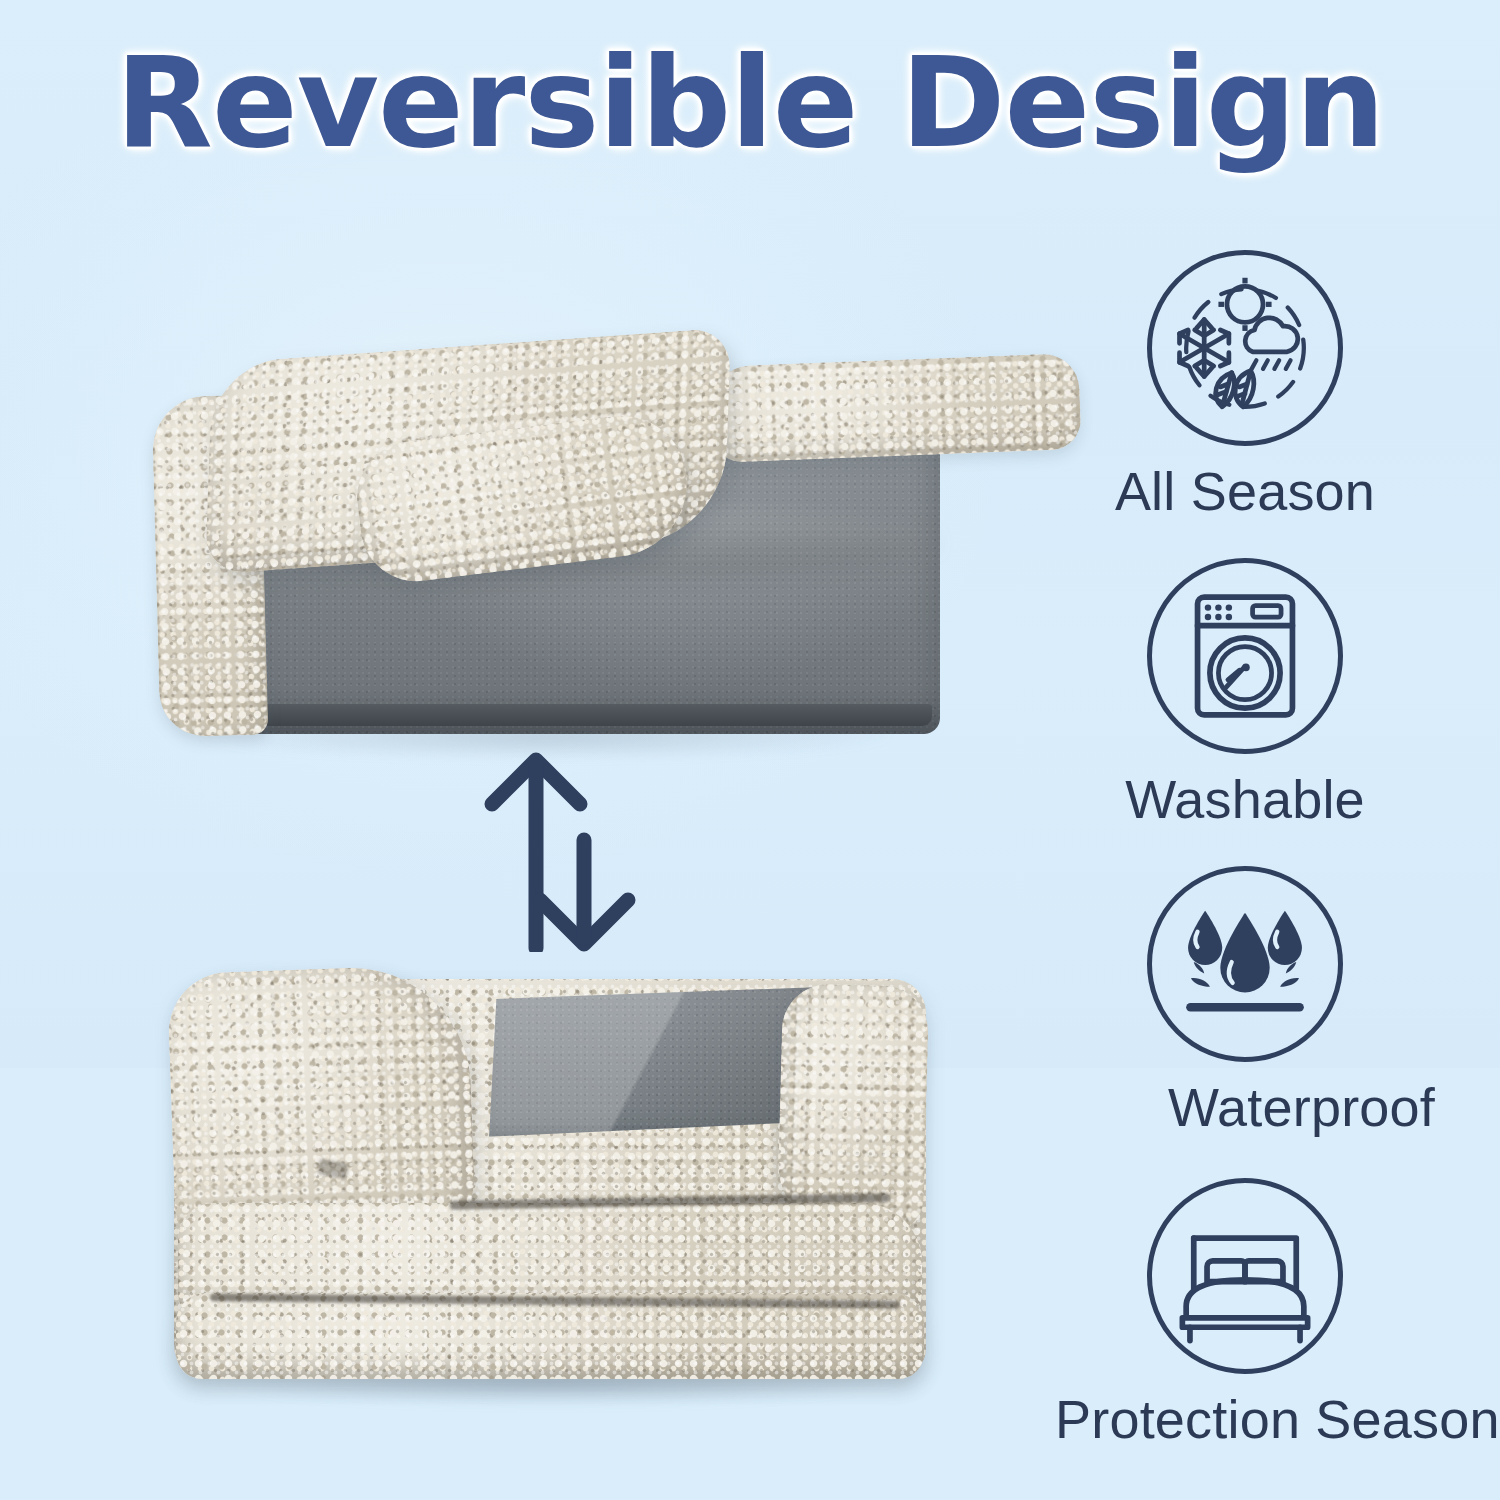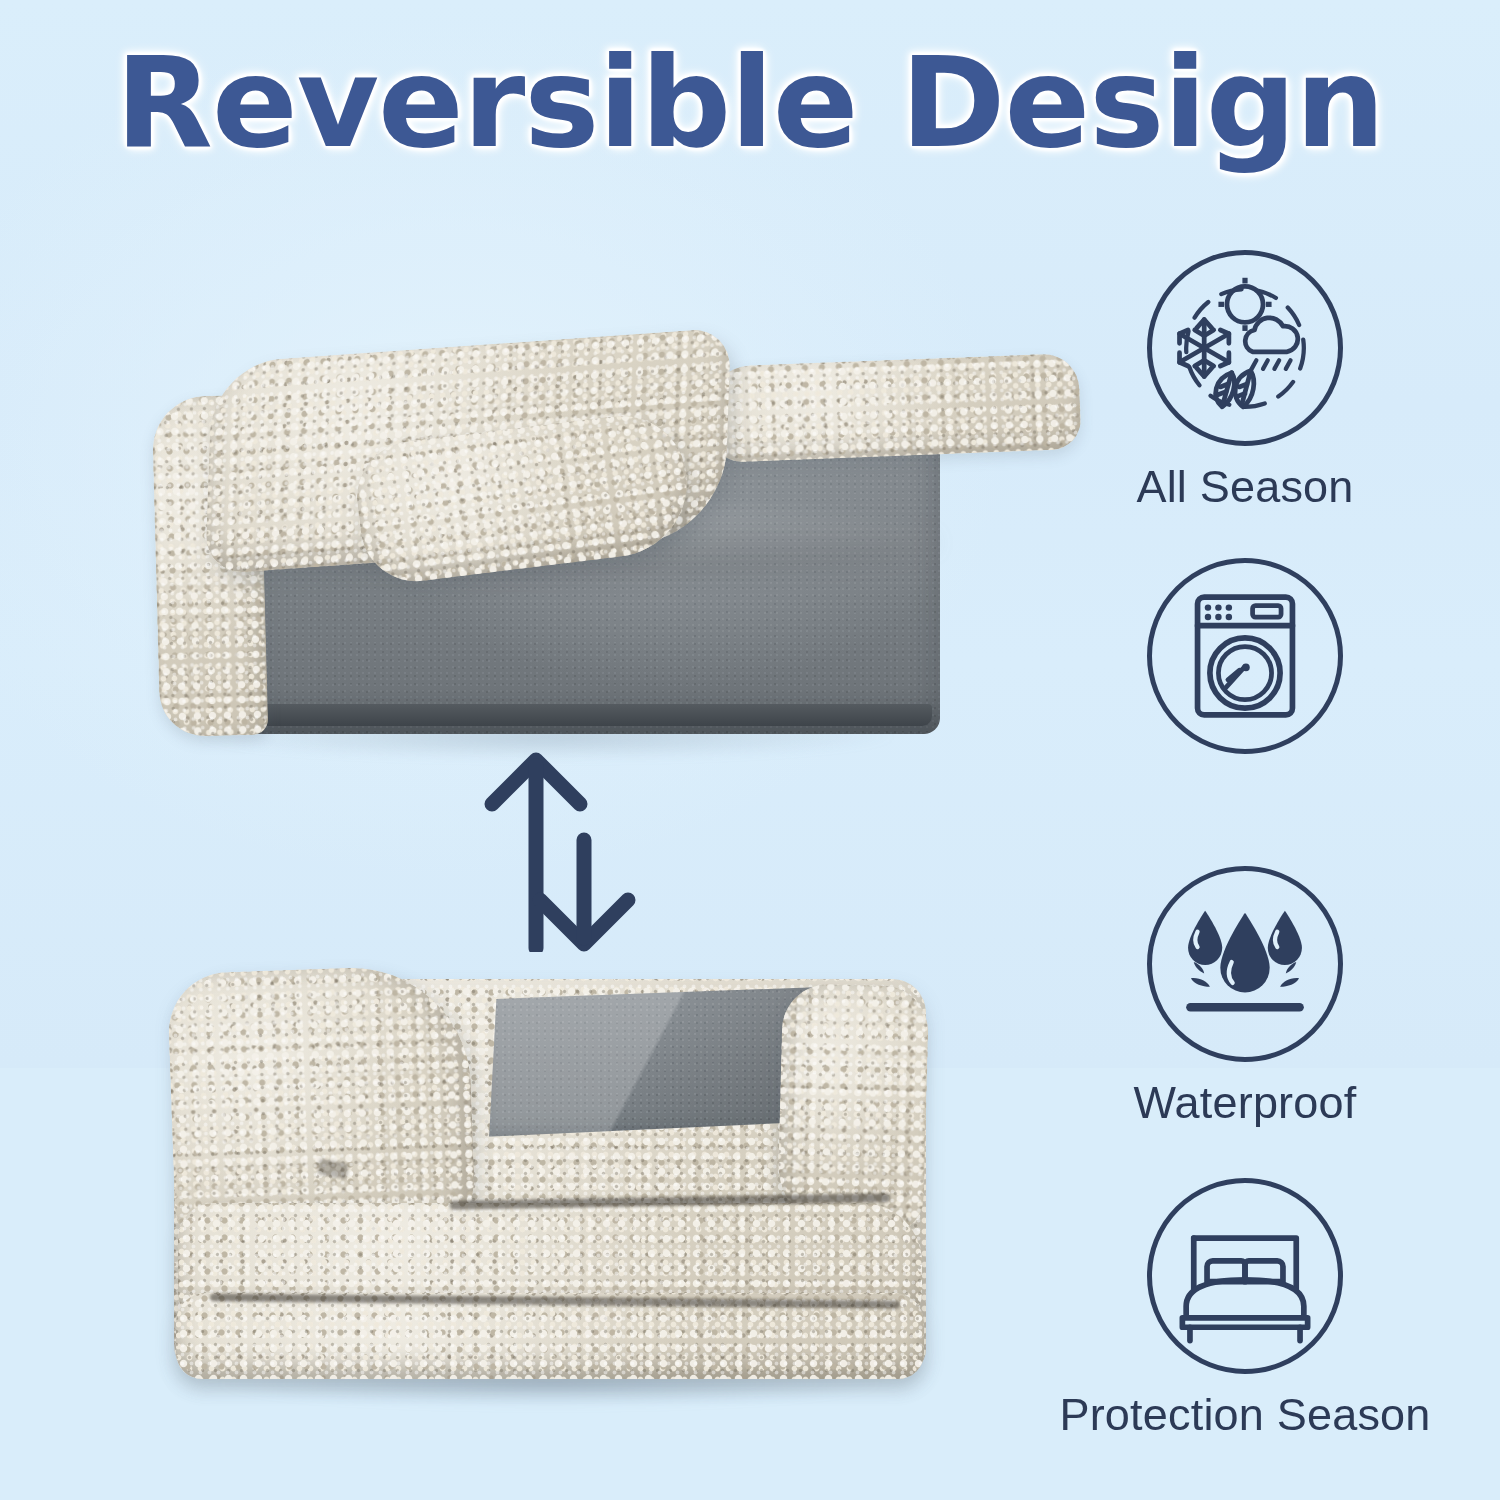--- a/index.html
+++ b/index.html
@@ -205,29 +205,29 @@
   .b-bot .shadow-soft{left:60px;bottom:8px;width:calc(100% - 120px);}
 
   
   .arrows{position:absolute;left:470px;top:752px;width:180px;height:200px;}
 
   
   .features{position:absolute;left:1055px;top:250px;width:380px;}
   .feature{position:relative;width:380px;text-align:center;}
   .f1{height:308px;}
   .f2{height:308px;}
-  .f3{height:312px;}
+  .f3{height:312px;text-align:right;}
   .f4{height:300px;}
   .ring{
     width:196px;height:196px;margin:0 auto;border-radius:50%;
     border:5px solid #2f3f5e;box-sizing:border-box;position:relative;
   }
   .ring svg{position:absolute;left:0;top:0;width:100%;height:100%;}
   .f-label{
-    margin-top:16px;font-size:45px;line-height:1.1;color:#2c3a56;
+    margin-top:16px;font-size:54px;line-height:1.1;color:#2c3a56;
     font-weight:400;letter-spacing:.2px;white-space:nowrap;
   }
 </style>
 </head>
 <body>
 
 <div class="stage">
 
   <div class="title-wrap">
     <span class="title">Reversible Design</span>
@@ -343,20 +343,21 @@
             <circle cx="59" cy="47" r="3.4"></circle>
               <circle cx="70" cy="47" r="3.4"></circle>
               <circle cx="81" cy="47" r="3.4"></circle>
             <circle cx="59" cy="57" r="3.4"></circle>
               <circle cx="70" cy="57" r="3.4"></circle>
               <circle cx="81" cy="57" r="3.4"></circle>
             <circle cx="99" cy="110" r="4"></circle>
           </g>
         </svg>
       </div>
+      <div class="f-label">Washable</div>
     </div>
 
     <div class="feature f3">
       <div class="ring">
         <svg viewBox="0 0 196 196" aria-hidden="true">
           <g fill="#2f3f5e">
 
             <path d="M98 44 C98 44 72 82 72 102 a26 26 0 0 0 52 0 C124 82 98 44 98 44 Z"></path>
 
             <path d="M56 42 C56 42 38 68 38 81 a18 18 0 0 0 36 0 C74 68 56 42 56 42 Z"></path>

